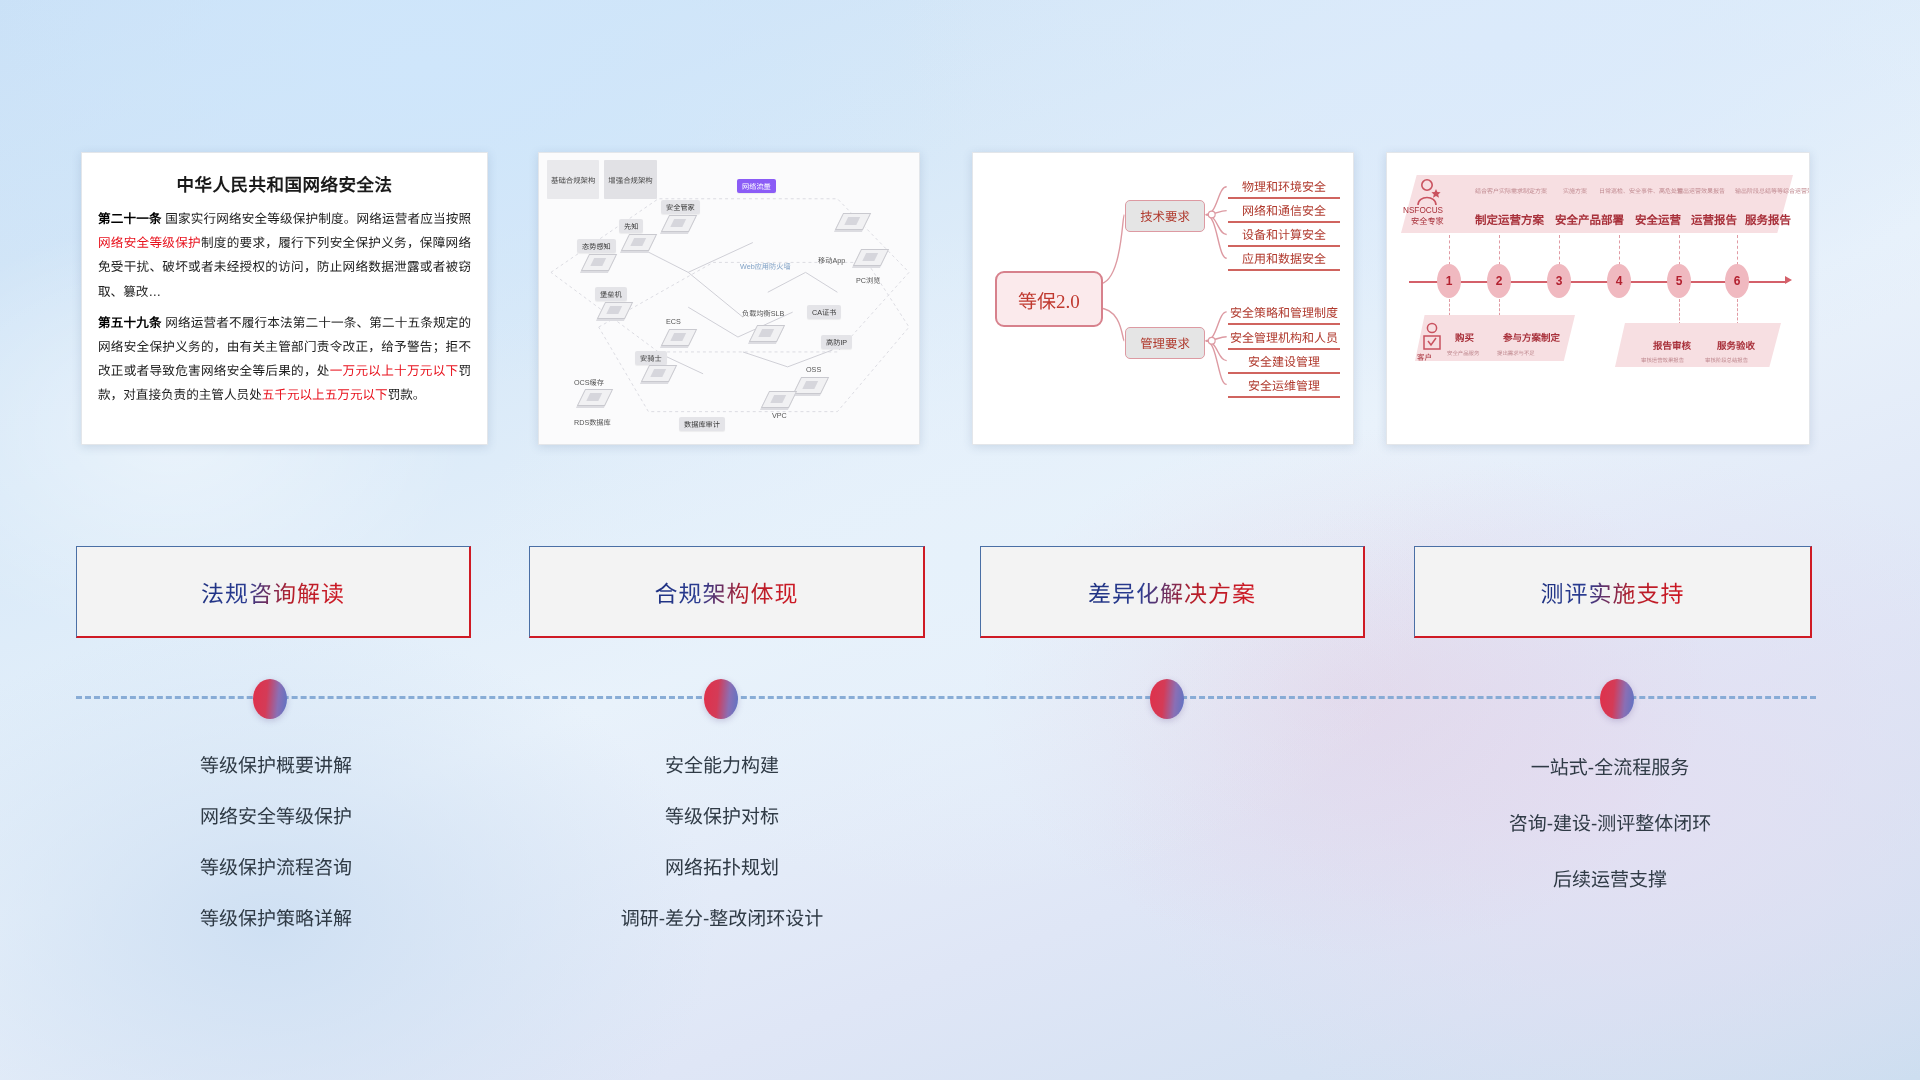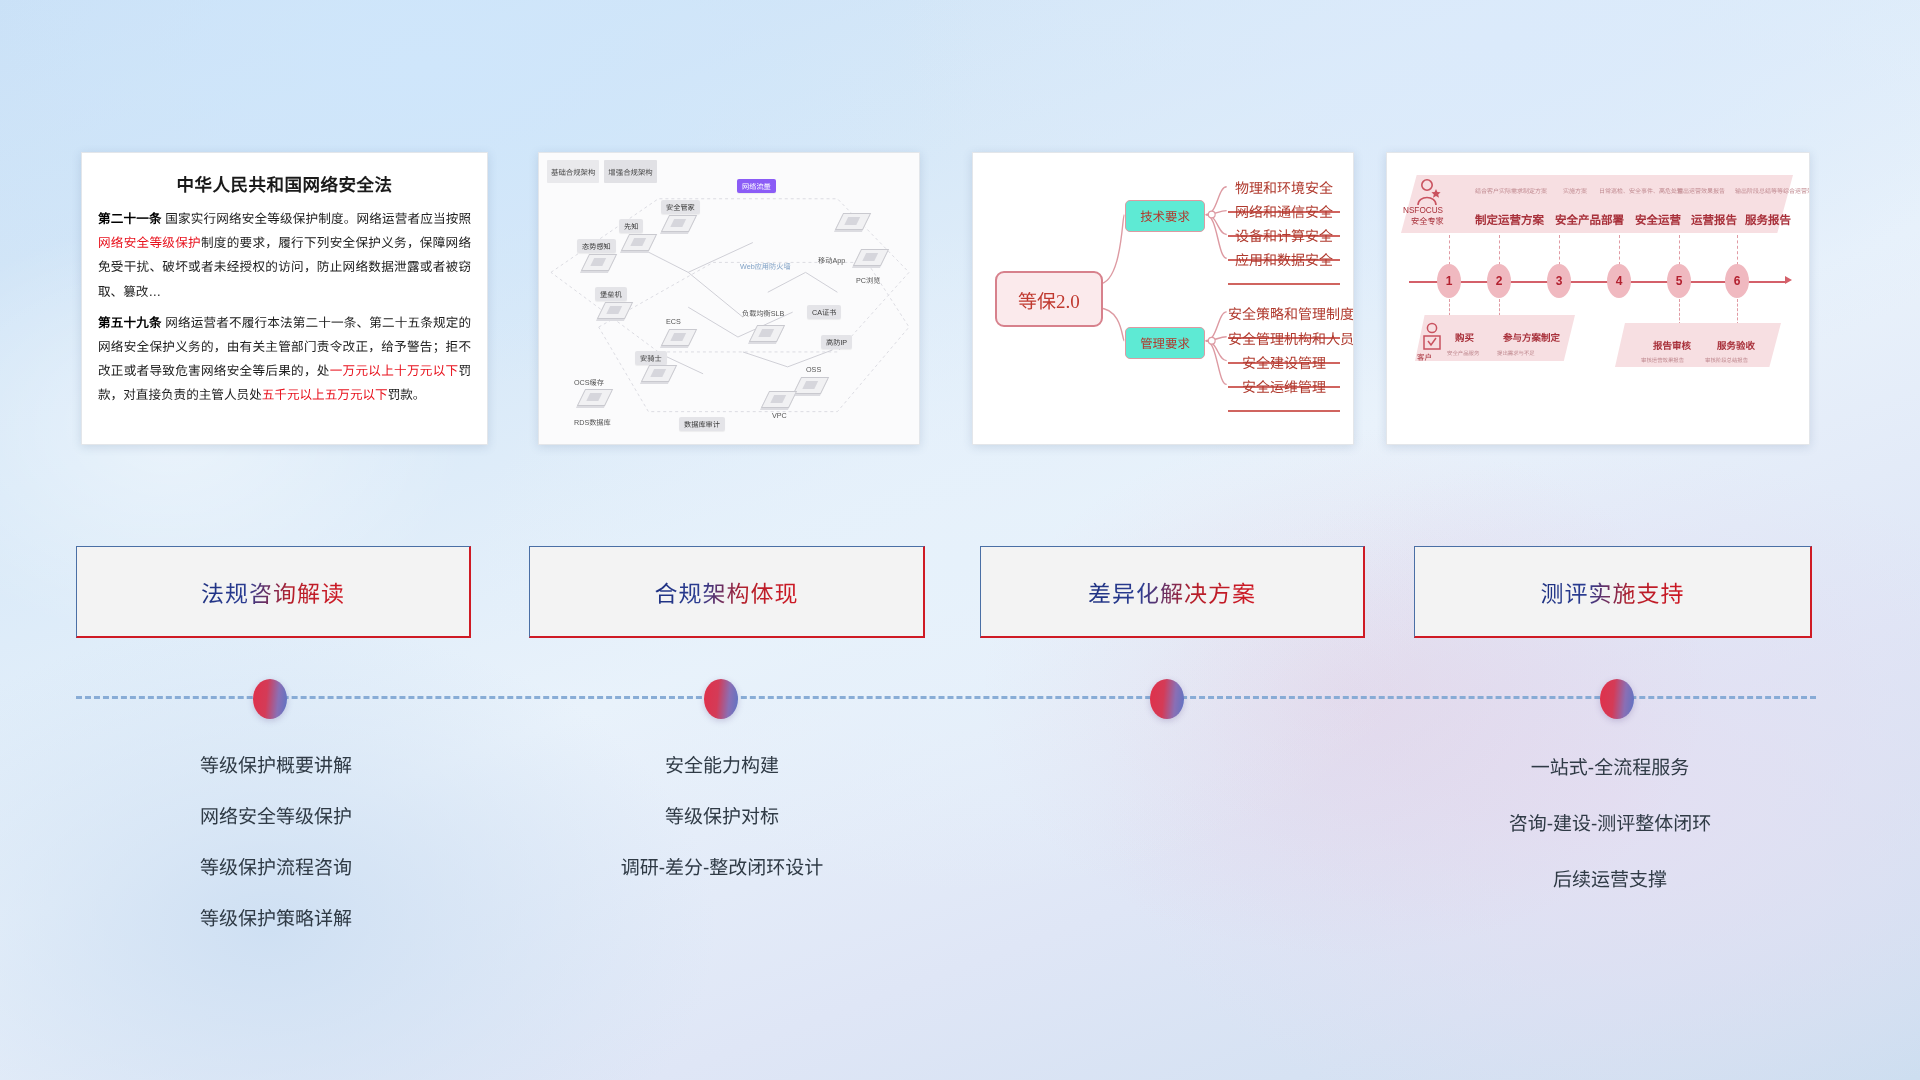--- a/index.html
+++ b/index.html
@@ -51,21 +51,21 @@
     margin:0 0 7px;
   }
   .law-p b{font-weight:bold;color:#000;}
   .law-p .r{color:#e8111c;}
 
   
   .arch{position:relative;width:100%;height:100%;background:#fbfbfc;}
   .arch .tabs{position:absolute;top:7px;left:8px;display:flex;gap:5px;}
   .arch .tab{
     font-size:7.4px;color:#4a4a4a;background:#e9e9ec;
-    padding:6px 4px;border-radius:1px;white-space:nowrap;
+    padding:14px 4px;border-radius:1px;white-space:nowrap;
   }
   .arch .tab.dark{background:#e1e1e5;}
   .arch .node{
     position:absolute;font-size:7.2px;color:#3a3a3a;white-space:nowrap;
     background:#e4e4e8;padding:2px 5px;border-radius:2px;
     box-shadow:0 1px 1px rgba(0,0,0,.06);
   }
   .arch .node.plain{background:transparent;box-shadow:none;color:#555;}
   .arch .node.black{background:#8b5cf6;color:#fff;}
   .arch .cube{
@@ -81,29 +81,29 @@
   
   .mm{position:relative;width:100%;height:100%;background:#fff;}
   .mm .root{
     position:absolute;left:22px;top:118px;width:104px;height:52px;
     border:2.5px solid #d7818c;background:#fbeaec;border-radius:9px;
     display:flex;align-items:center;justify-content:center;
     color:#c0392f;font-size:19px;font-family:"Liberation Serif","DejaVu Serif",serif;
   }
   .mm .branch{
     position:absolute;width:78px;height:30px;border:1.6px solid #dd9aa2;
-    background:#5eead4;border-radius:5px;display:flex;align-items:center;
+    background:#e5e5e5;border-radius:5px;display:flex;align-items:center;
     justify-content:center;color:#b03a2e;font-size:12.4px;
     font-family:Liberation Serif, serif;
   }
   .mm .branch.tech{left:152px;top:47px;}
   .mm .branch.mgmt{left:152px;top:174px;}
   .mm .leaf{
     position:absolute;left:255px;width:112px;
-    color:#b03a2e;font-size:14px;padding-bottom:14px;
+    color:#b03a2e;font-size:12px;padding-bottom:2px;
     border-bottom:2px solid #d0645f;text-align:center;
     font-family:"Liberation Serif","DejaVu Serif",serif;white-space:nowrap;
   }
   .mm svg{position:absolute;inset:0;width:100%;height:100%;}
 
   
   .tl{position:relative;width:100%;height:100%;background:#fff;}
   .tl .band{
     position:absolute;background:#f7dfe2;
   }
@@ -398,20 +398,21 @@
         <li>等级保护概要讲解</li>
         <li>网络安全等级保护</li>
         <li>等级保护流程咨询</li>
         <li>等级保护策略详解</li>
       </ul>
     </div>
     <div class="col k2">
       <ul>
         <li>安全能力构建</li>
         <li>等级保护对标</li>
+        <li>网络拓扑规划</li>
         <li>调研-差分-整改闭环设计</li>
       </ul>
     </div>
     <div class="col k4">
       <ul>
         <li>一站式-全流程服务</li>
         <li>咨询-建设-测评整体闭环</li>
         <li>后续运营支撑</li>
       </ul>
     </div>

